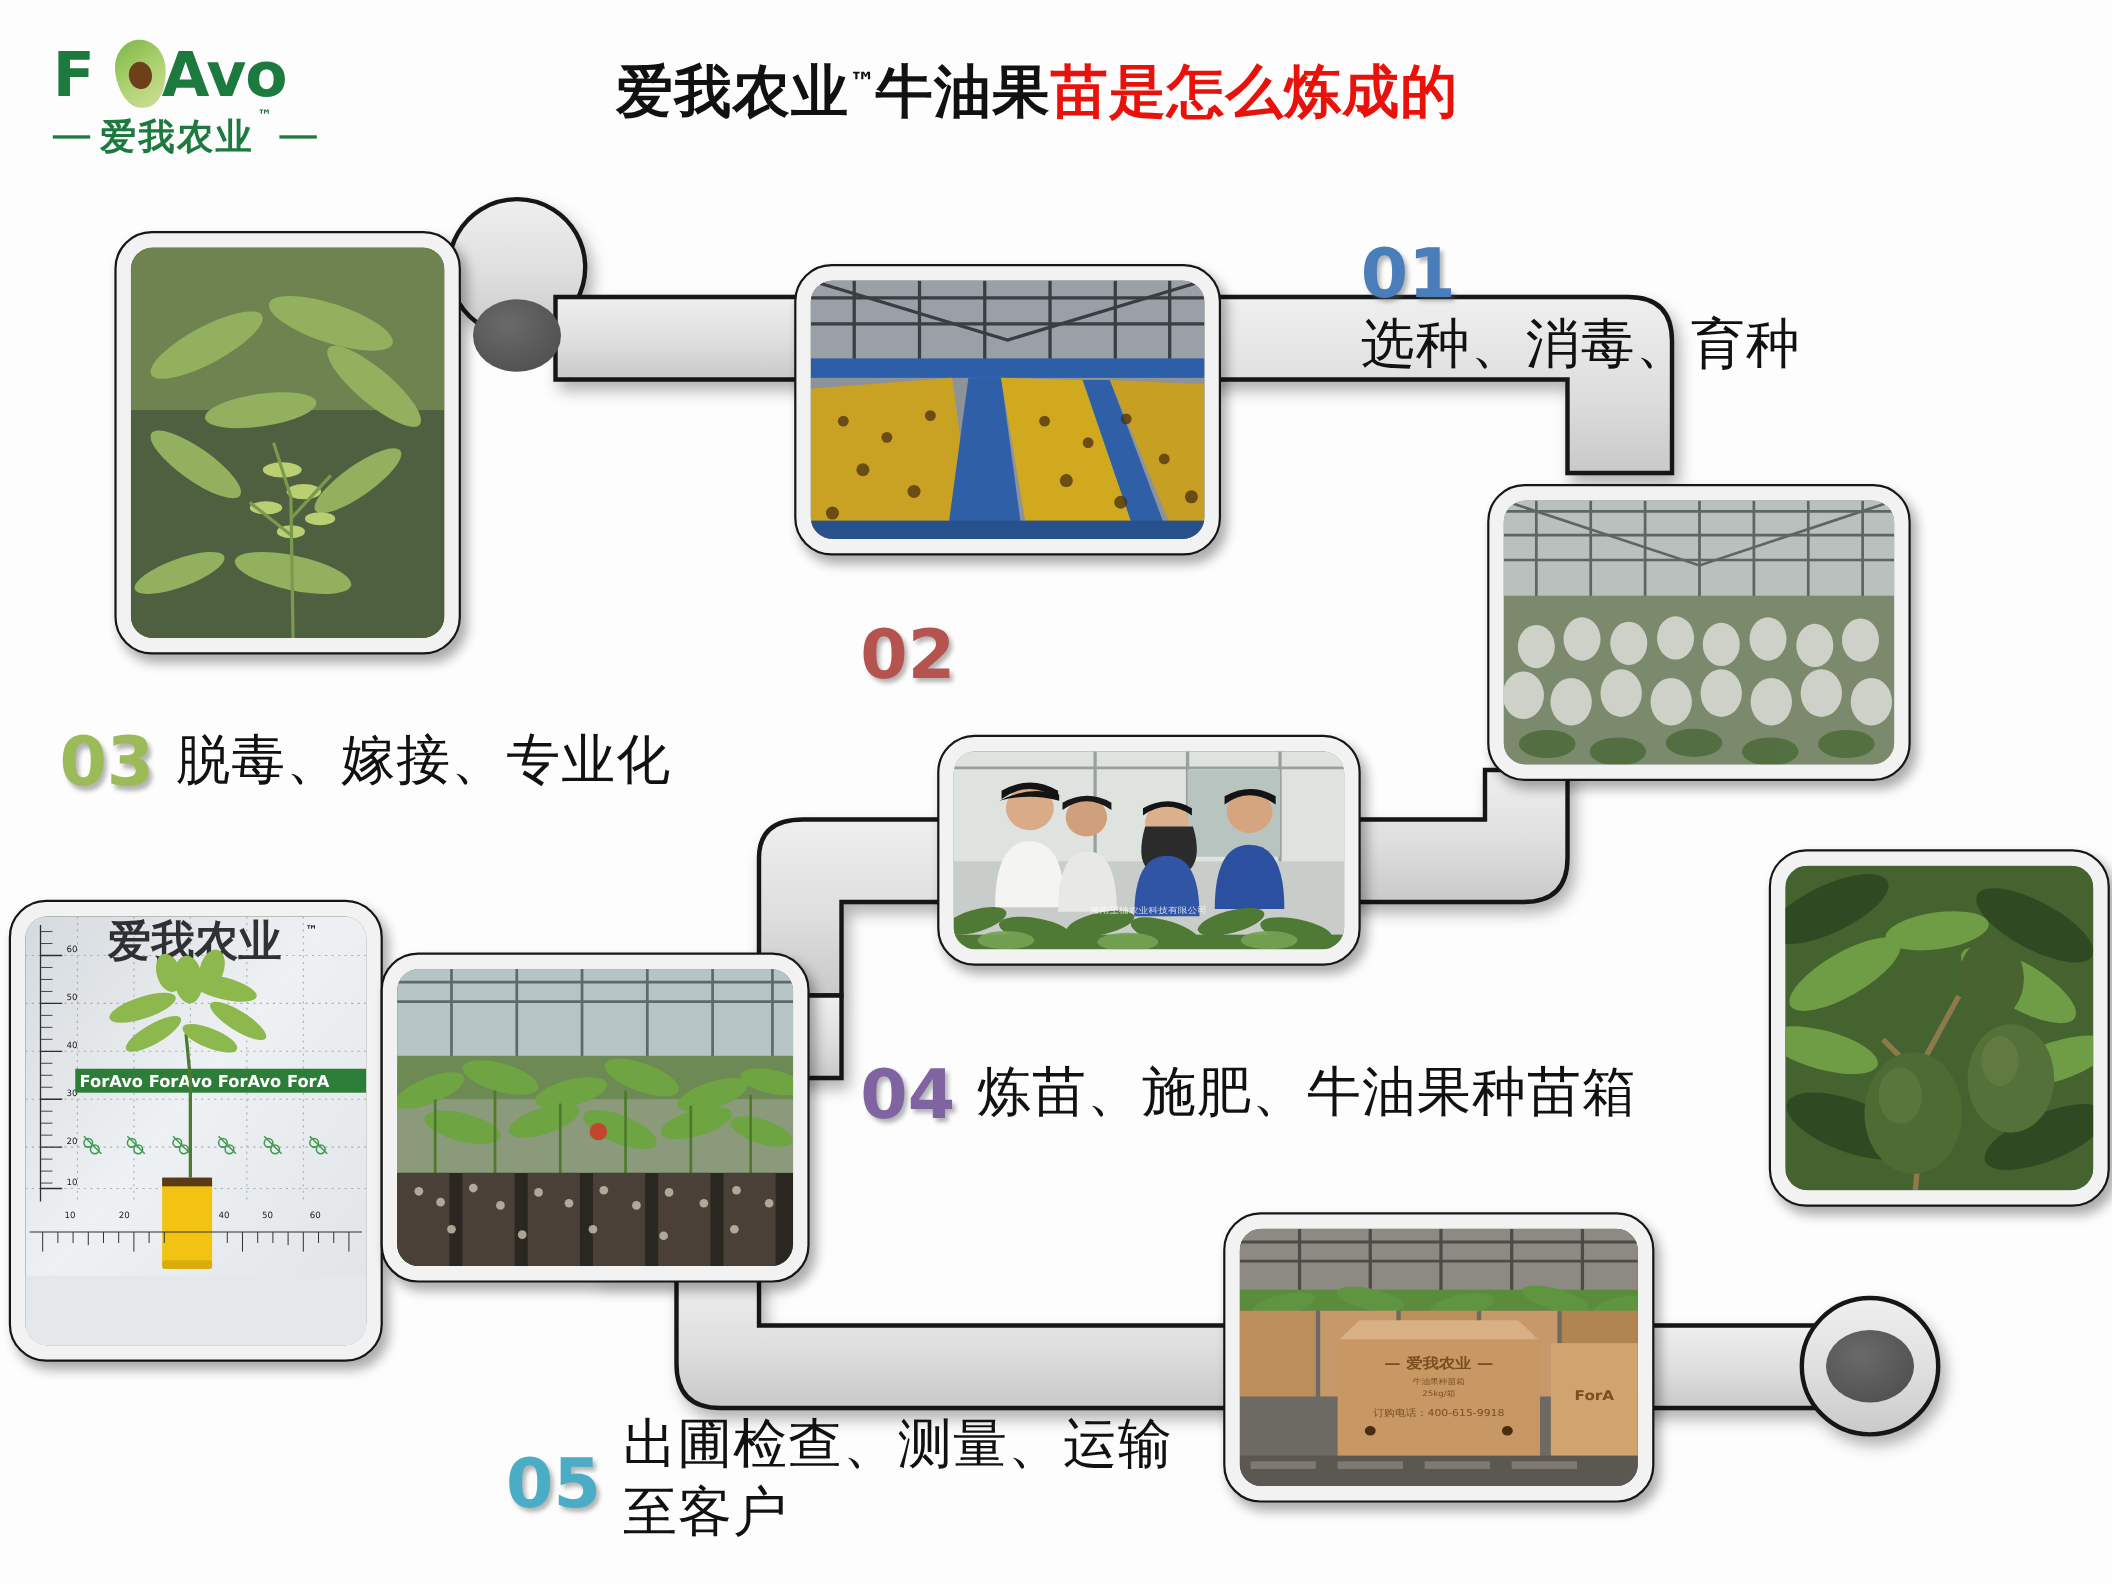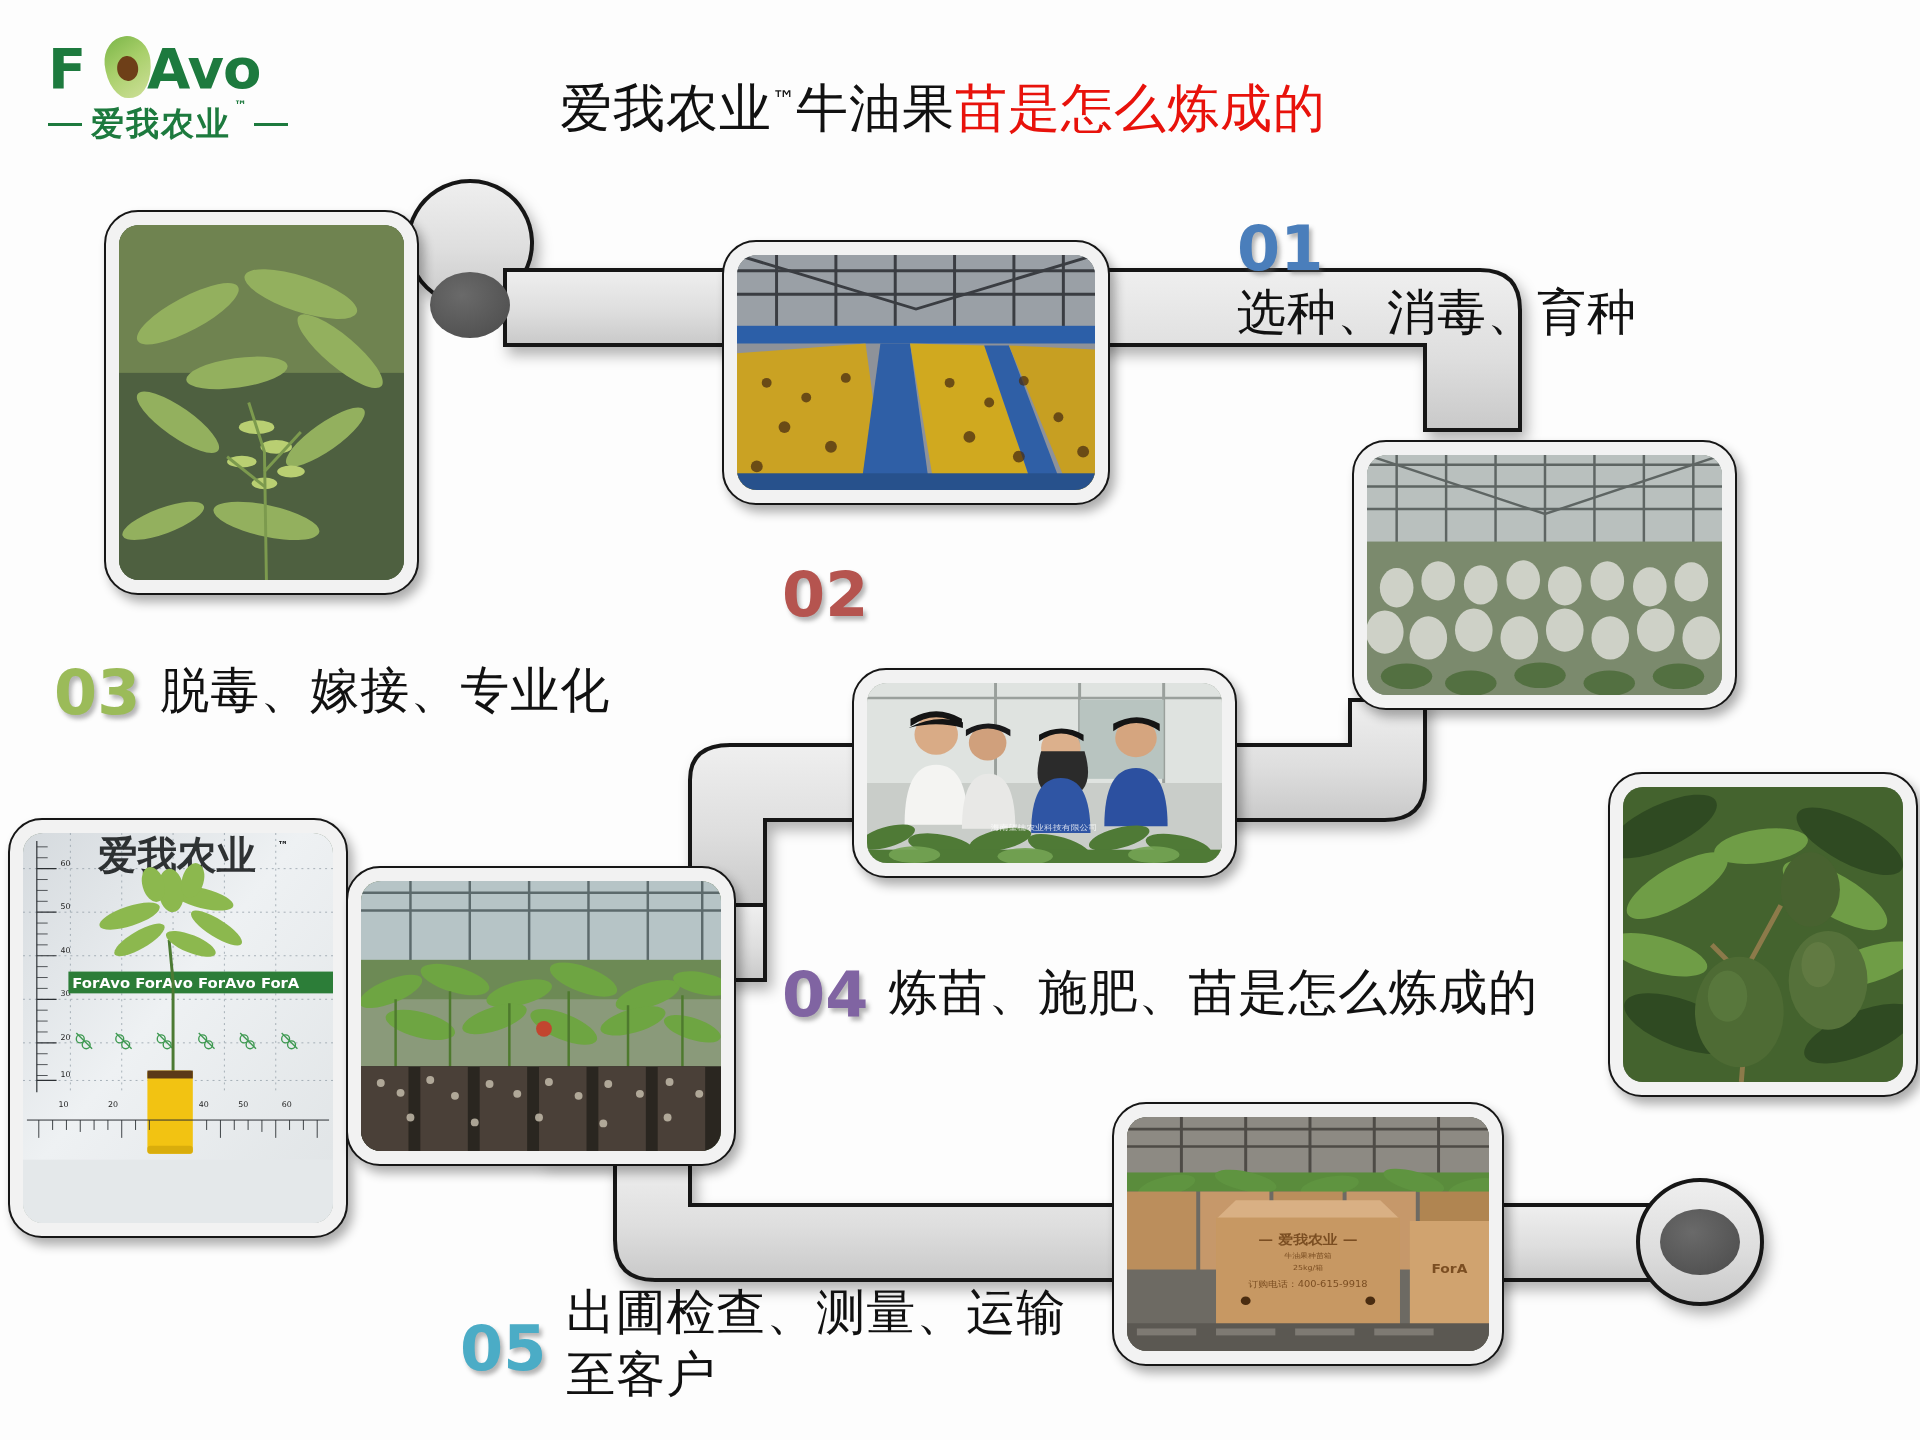--- a/index.html
+++ b/index.html
@@ -36,23 +36,23 @@
   .logo-rule{height:3px;background:#1d7a3e;flex:0 0 auto;}
   .logo-cn{
     font-family:"DejaVu Sans",sans-serif;
     font-weight:bold;font-size:33px;color:#1d7a3e;letter-spacing:2px;
     position:relative;white-space:nowrap;
   }
   .logo-tm{position:absolute;right:-18px;top:-4px;font-size:13px;font-weight:bold;}
 
   
   #title{
-    position:absolute;left:560px;top:60px;
+    position:absolute;left:560px;top:44px;
     font-family:"DejaVu Sans",sans-serif;
-    font-weight:normal;font-size:52px;line-height:80px;white-space:nowrap;
+    font-weight:bold;font-size:52px;line-height:62px;white-space:nowrap;
     letter-spacing:1px;
   }
   #title .blk{color:#111;}
   #title .red{color:#e8120b;}
   #title sup{font-size:24px;vertical-align:super;letter-spacing:0;}
 
   
   #ribbon{position:absolute;left:0;top:0;width:1920px;height:1440px;}
 
   
@@ -622,21 +622,21 @@
   <div class="step" style="left:54px;top:660px;">
     <span class="num" style="color:#9bbb59">03</span>
     <span class="txt">
       <span>脱毒、嫁接、专业化</span>
     </span>
   </div>
 
   <div class="step" style="left:782px;top:962px;">
     <span class="num" style="color:#8064a2">04</span>
     <span class="txt">
-      <span>炼苗、施肥、苗是怎么炼成的</span>
+      <span>炼苗、施肥、牛油果种苗箱</span>
     </span>
   </div>
 
   <div class="step" style="left:460px;top:1282px;justify-content:space-between;">
     <span class="num" style="color:#4bacc6;margin-top:34px;">05</span>
     <span class="txt">
       <span>出圃检查、测量、运输</span>
       <span class="l2">至客户</span>
     </span>
   </div>

